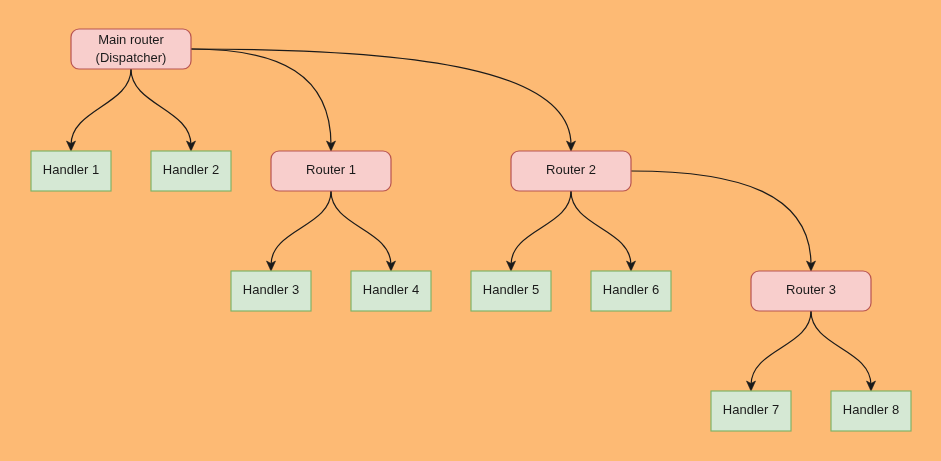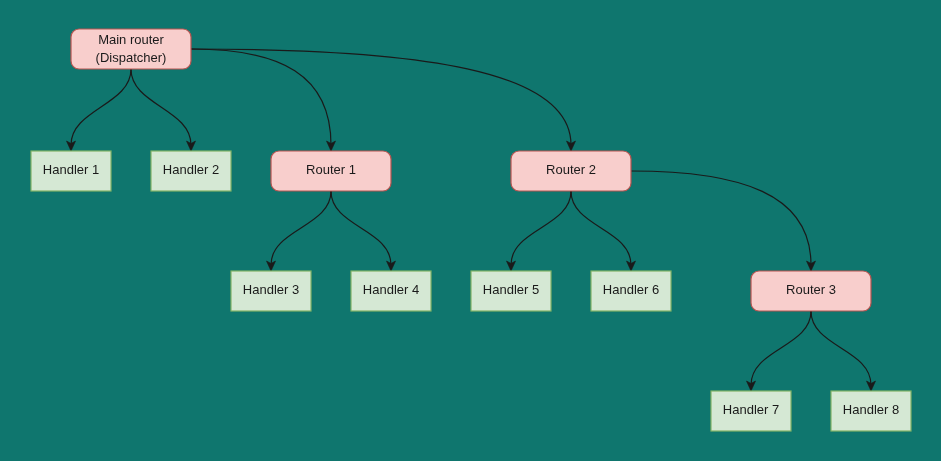--- a/index.html
+++ b/index.html
@@ -10,21 +10,21 @@
   body {
     width: 941px;
     height: 461px;
     overflow: hidden;
     font-family: "Liberation Sans", sans-serif;
   }
   #diagram-root {
     position: relative;
     width: 941px;
     height: 461px;
-    background: #0f766e;
+    background: #fdba74;
   }
   svg.diagram {
     position: absolute;
     top: 0;
     left: 0;
     width: 941px;
     height: 461px;
     display: block;
   }
   .edge-path {

